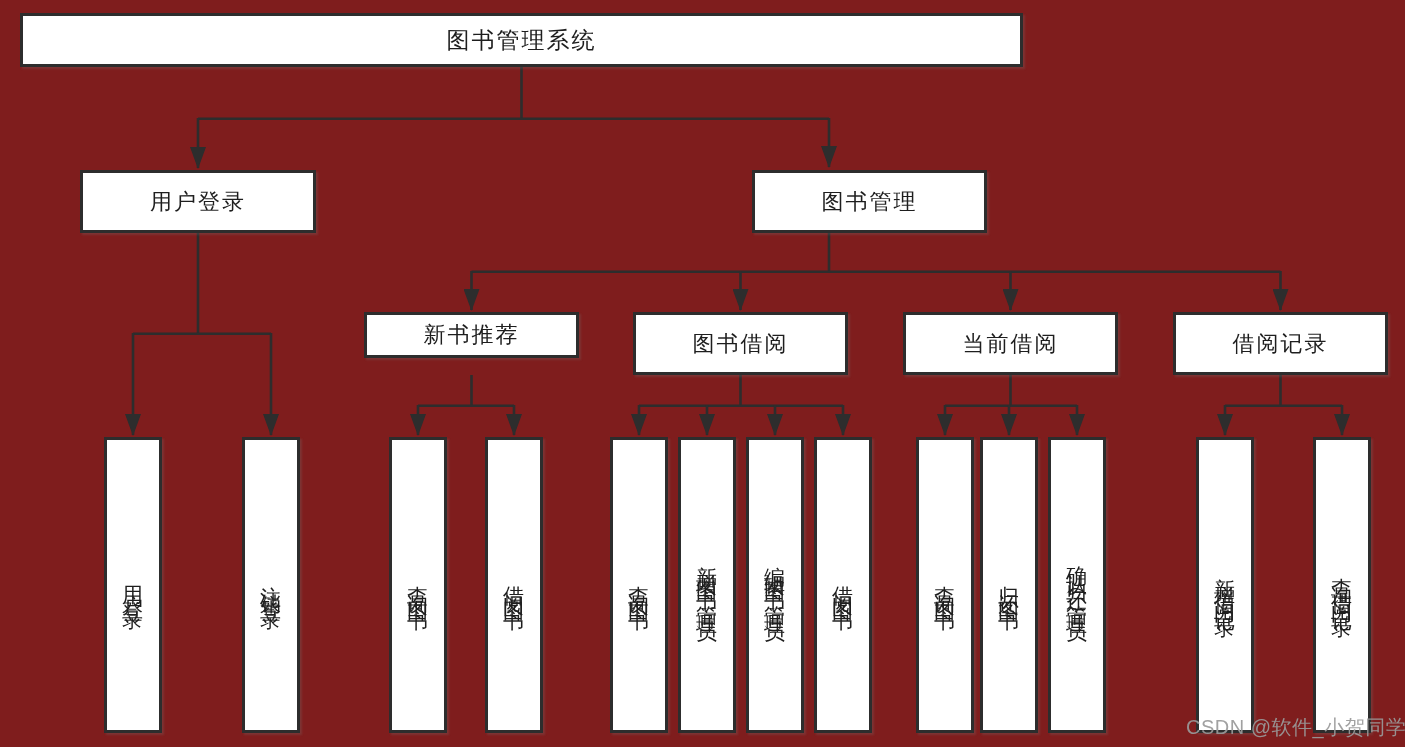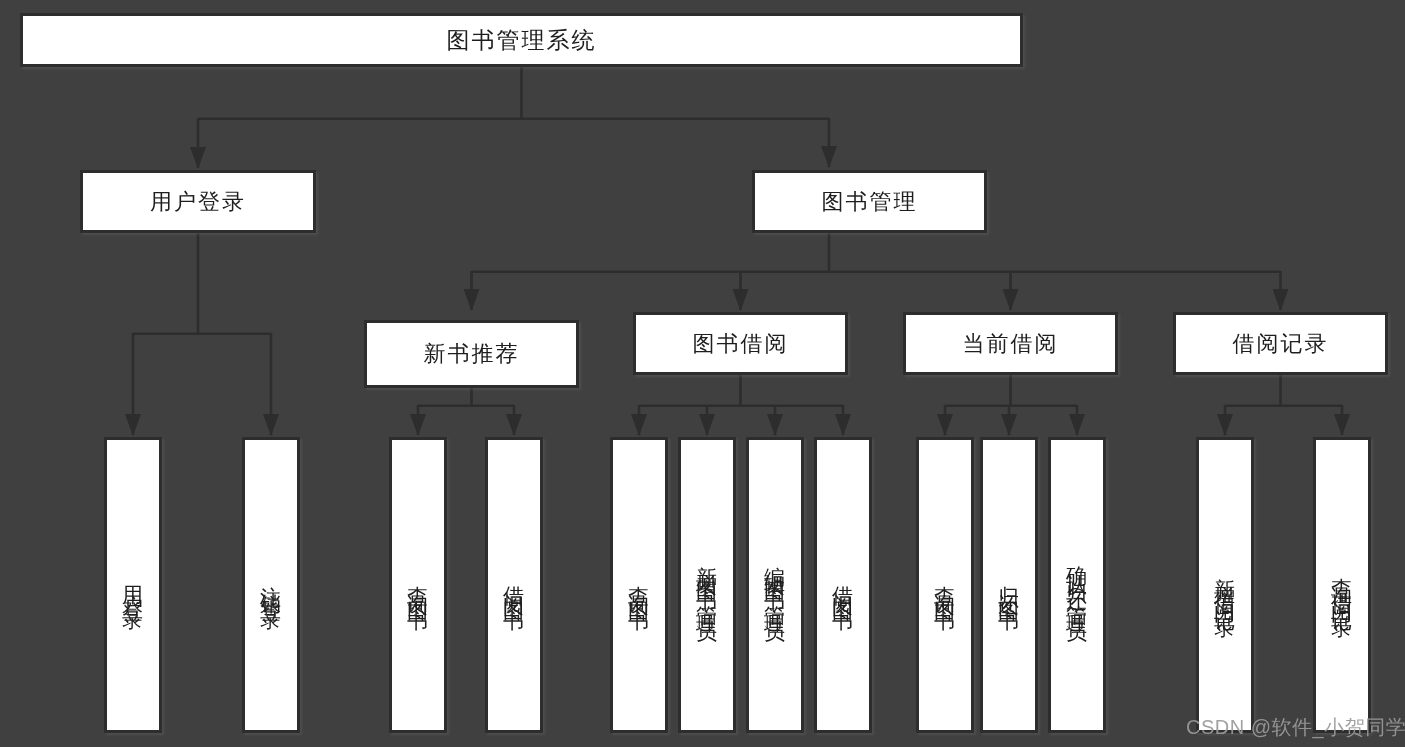--- a/index.html
+++ b/index.html
@@ -4,21 +4,21 @@
 <style>
   :root{
     --line:#2d2d2d;
     --text:#1e1e1e;
     --wm:#9a9a9a;
     --boxbg:#ffffff;
   }
   html,body{margin:0;padding:0;background:#ffffff;}
   body{font-family:"Liberation Sans","DejaVu Sans",sans-serif;}
   .stage{
-    position:relative;width:1405px;height:747px;background:#404040;overflow:hidden;
+    position:relative;width:1405px;height:747px;background:#7f1d1d;overflow:hidden;
   }
   .stage svg{position:absolute;left:0;top:0;}
   .box{
     position:absolute;box-sizing:border-box;background:var(--boxbg);
     border:3px solid var(--line);color:var(--text);
     display:flex;align-items:center;justify-content:center;
     box-shadow:2px 2px 2px rgba(120,120,120,0.25);
   }
   .h{font-size:22px;letter-spacing:2px;white-space:nowrap;}
   .root-box{font-size:23px;}
@@ -85,21 +85,21 @@
       <line x1="1225" y1="405" x2="1225" y2="435" marker-end="url(#arw)"></line>
       <line x1="1342" y1="405" x2="1342" y2="435" marker-end="url(#arw)"></line>
     </g>
   </svg>
 
   <div class="box h root-box" style="left:20px;top:13px;width:1003px;height:54px">图书管理系统</div>
 
   <div class="box h" style="left:80px;top:170px;width:236px;height:63px">用户登录</div>
   <div class="box h" style="left:752px;top:170px;width:235px;height:63px">图书管理</div>
 
-  <div class="box h" style="left:364px;top:320px;width:215px;height:68px">新书推荐</div>
+  <div class="box h" style="left:364px;top:312px;width:215px;height:46px">新书推荐</div>
   <div class="box h" style="left:903px;top:312px;width:215px;height:63px">当前借阅</div>
   <div class="box h" style="left:633px;top:312px;width:215px;height:63px">图书借阅</div>
   <div class="box h" style="left:1173px;top:312px;width:215px;height:63px">借阅记录</div>
 
   <div class="box v" style="left:104px;top:437px;width:58px;height:296px">用户登录</div>
   <div class="box v" style="left:242px;top:437px;width:58px;height:296px">注销登录</div>
 
   <div class="box v" style="left:389px;top:437px;width:58px;height:296px">查询图书</div>
   <div class="box v" style="left:485px;top:437px;width:58px;height:296px">借阅图书</div>
 

